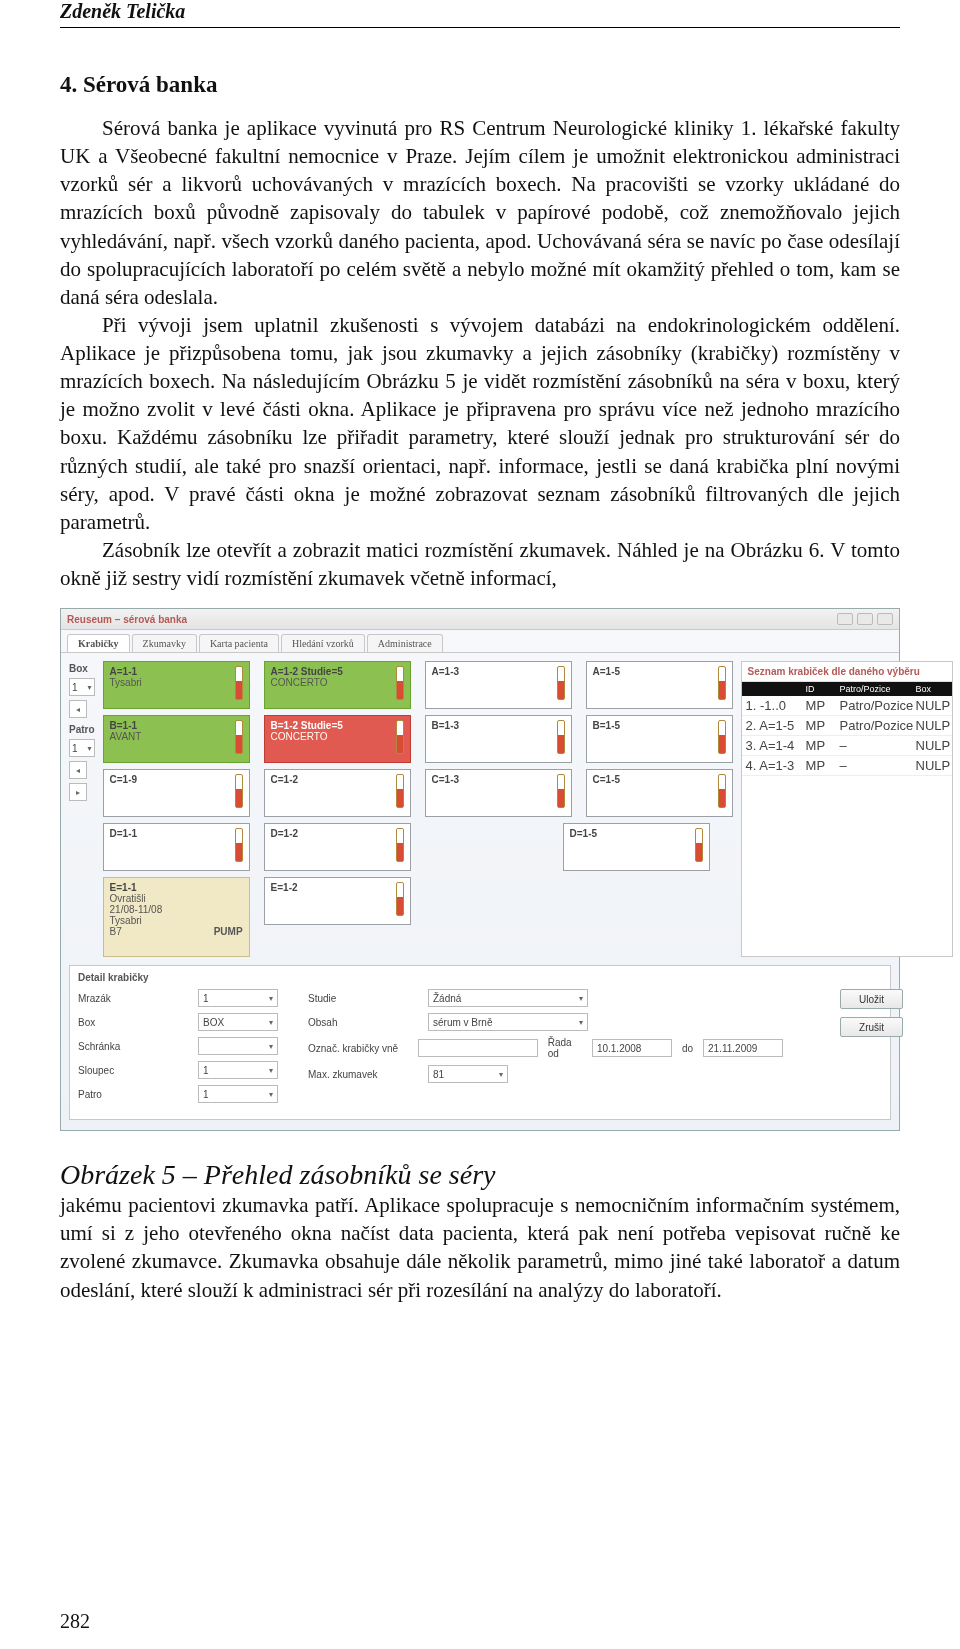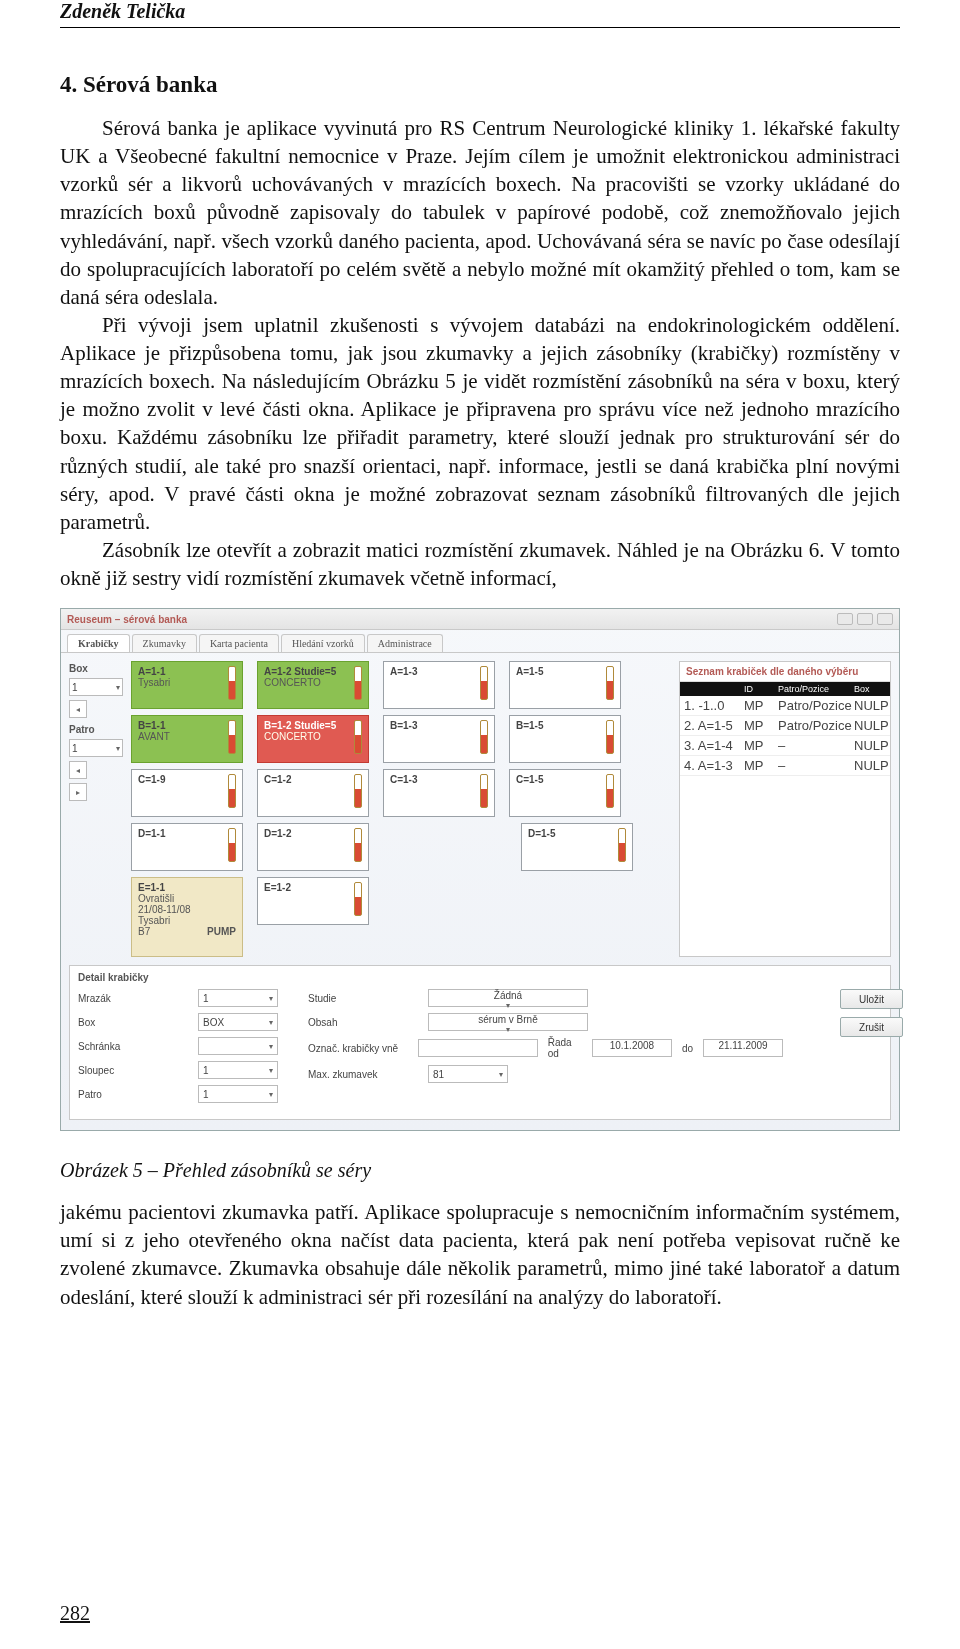--- a/index.html
+++ b/index.html
@@ -108,21 +108,21 @@
     flex: 1;
     display: flex;
     flex-direction: column;
     gap: 6px;
   }
   .grid-row {
     display: flex;
     gap: 14px;
   }
   .cell {
-    width: 112px;
+    width: 147px;
     height: 48px;
     border: 1px solid #9aa0a6;
     background: #fff;
     position: relative;
     padding: 4px 6px 4px 6px;
     box-sizing: border-box;
     overflow: hidden;
   }
   .cell.green { background: #8cc152; border-color:#6aa22f; }
   .cell.red   { background: #e05a52; border-color:#c23b33; color:#fff; }
@@ -165,41 +165,40 @@
     padding: 6px 8px 10px 8px;
   }
   .detail-title { font-weight:600; color:#555; margin-bottom:6px; }
   .detail-row { display:flex; align-items:center; gap:10px; margin-bottom:6px; }
   .dlabel { width:110px; color:#444; }
   .dsel, .dinput {
     height:16px; border:1px solid #bbb; background:#fff;
     display:flex; align-items:center; justify-content:space-between;
     padding:0 4px; min-width:70px;
   }
-  .dinput { min-width:150px;flex-direction:column; }
+  .dinput { min-width:150px; }
   .btn {
     height:18px; padding:0 18px;
     border:1px solid #9aa; background:linear-gradient(#fafafa,#e8e8e8);
     border-radius:2px; display:inline-flex; align-items:center;
     font-size:10px; color:#333;
   }
   .chev { font-size:8px; color:#666; }
 
   .caption {
     font-style: italic;
-    font-size: 20px;
+    font-size: 28px;
     margin-top: 28px;
-    margin-bottom: 16px;
+    margin-bottom: 0;
   }
   .page-number {
     position: absolute;
     left: 60px;
-    bottom: 24px;
+    bottom: 16px;
     font-size: 20px;
-    text-decoration: underline;
   }
 </style>
 </head>
 <body>
 
 <div class="page">
 
   <div class="running-head">Zdeněk Telička</div>
 
   <div class="section-title">4. Sérová banka</div>

